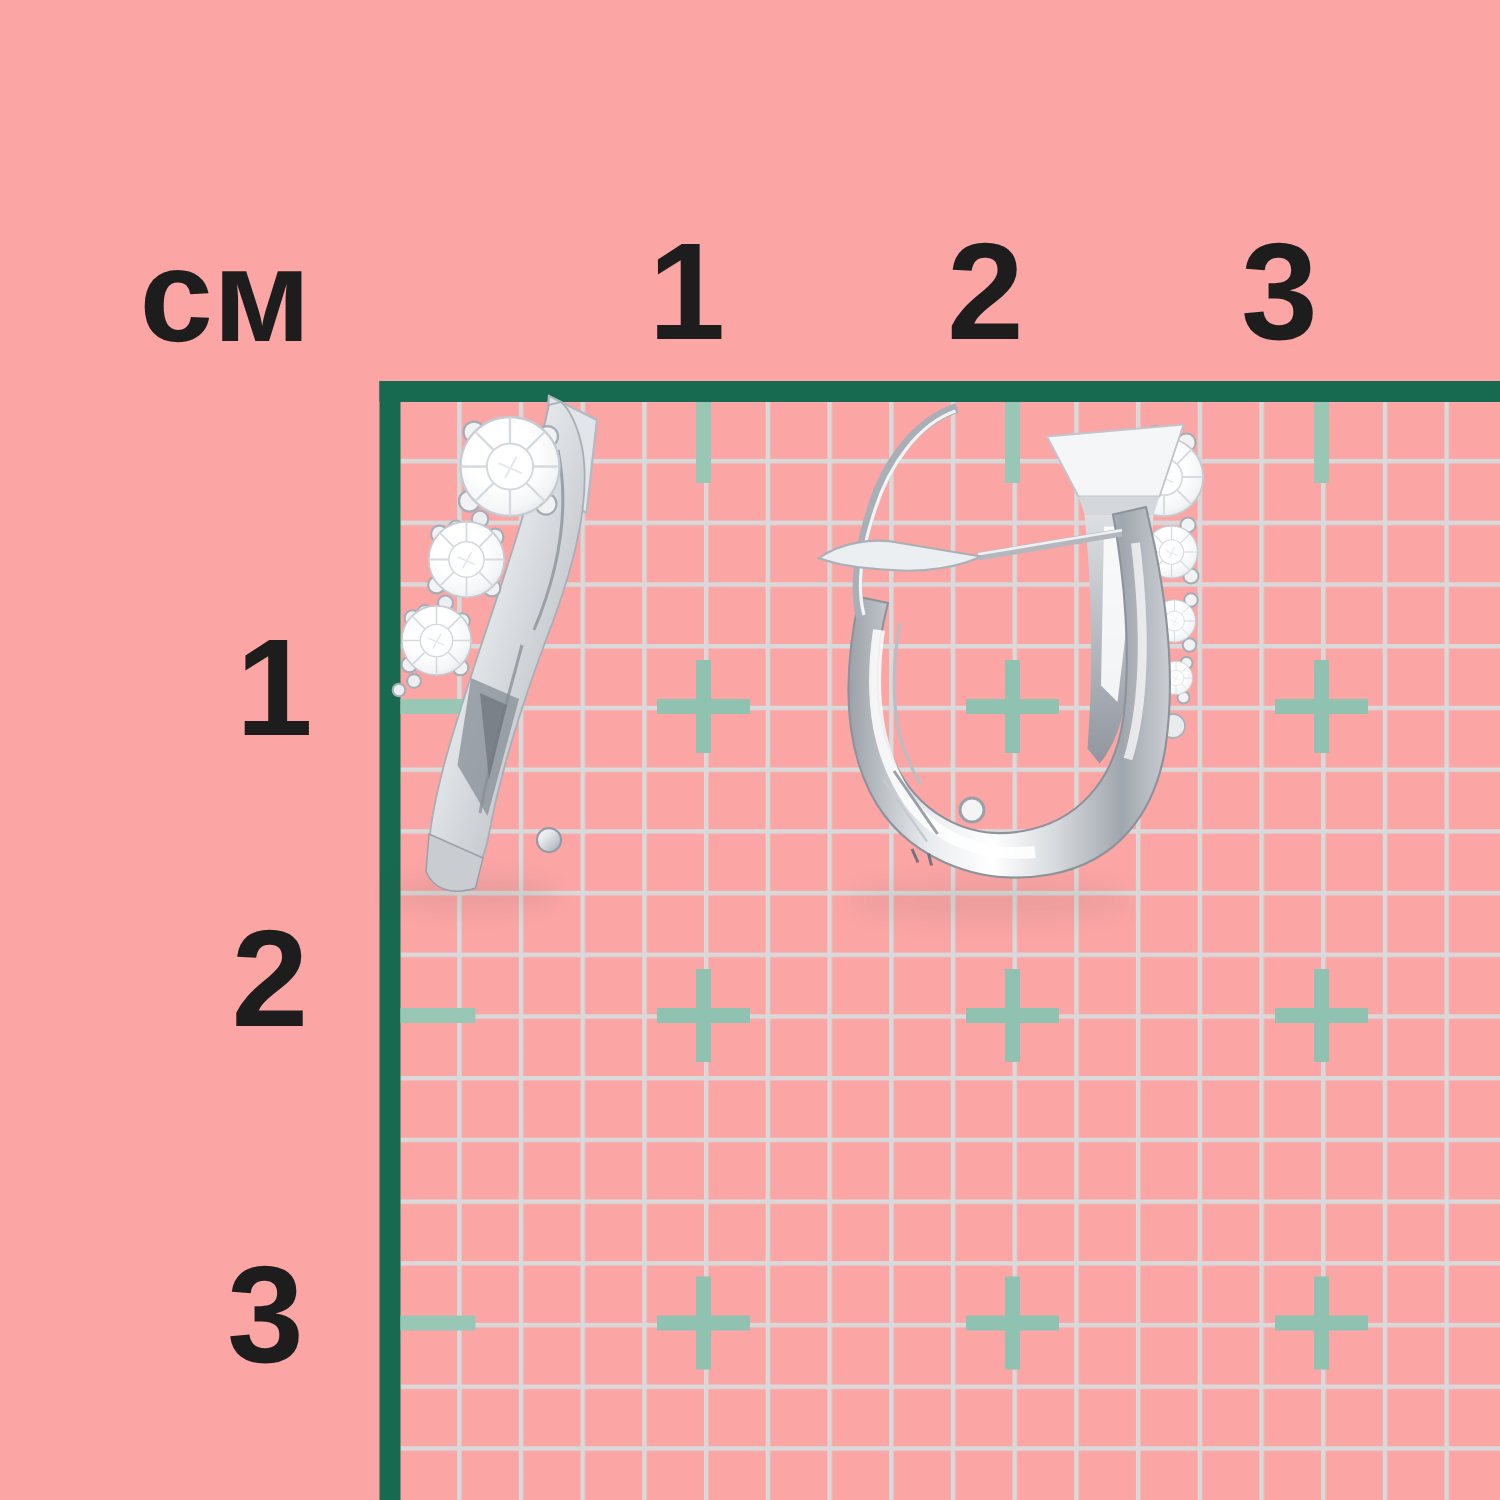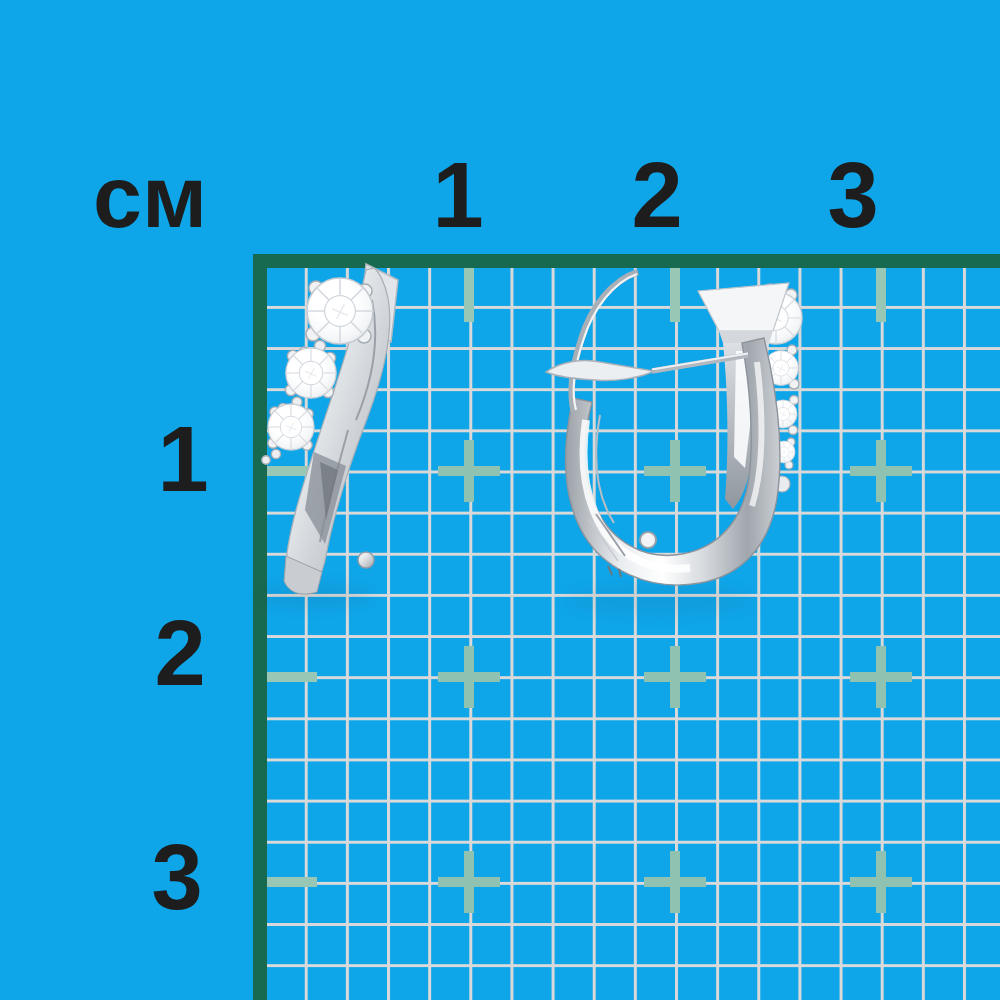--- a/index.html
+++ b/index.html
@@ -1,16 +1,16 @@
 <!DOCTYPE html>
 <html><head>
 <meta charset="utf-8">
 <style>
   html,body{margin:0;padding:0;background:#ffffff;}
-  .stage{position:relative;width:1000px;height:1000px;background:#0ea5e9;overflow:hidden;
+  .stage{position:relative;width:1000px;height:1000px;background:#fca5a5;overflow:hidden;
          font-family:"Liberation Sans", sans-serif;}
   .stage svg{position:absolute;left:0;top:0;}
   .lbl{position:absolute;transform:translate(-50%,-50%);font-weight:700;font-size:92px;
        line-height:1;color:#1d1d1d;white-space:nowrap;user-select:none;}
   .unit{font-size:88px;}
 </style>
 </head>
 <body>
 
 <div class="stage">

